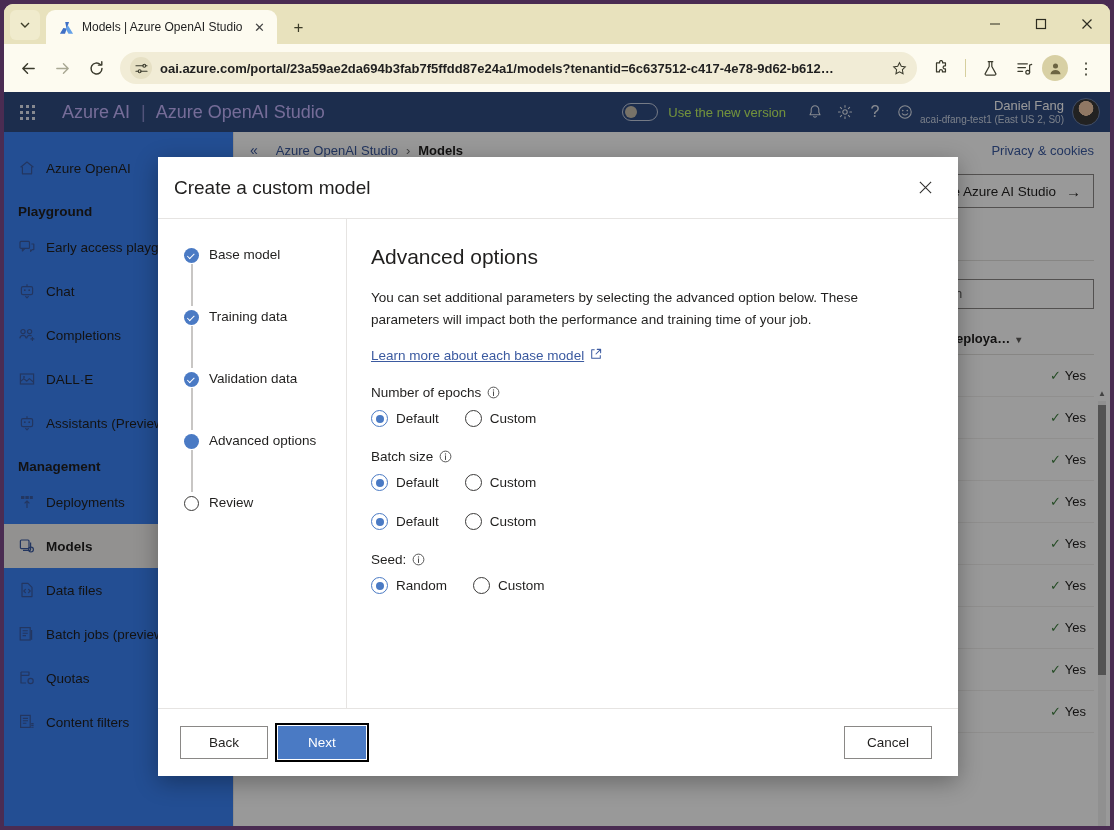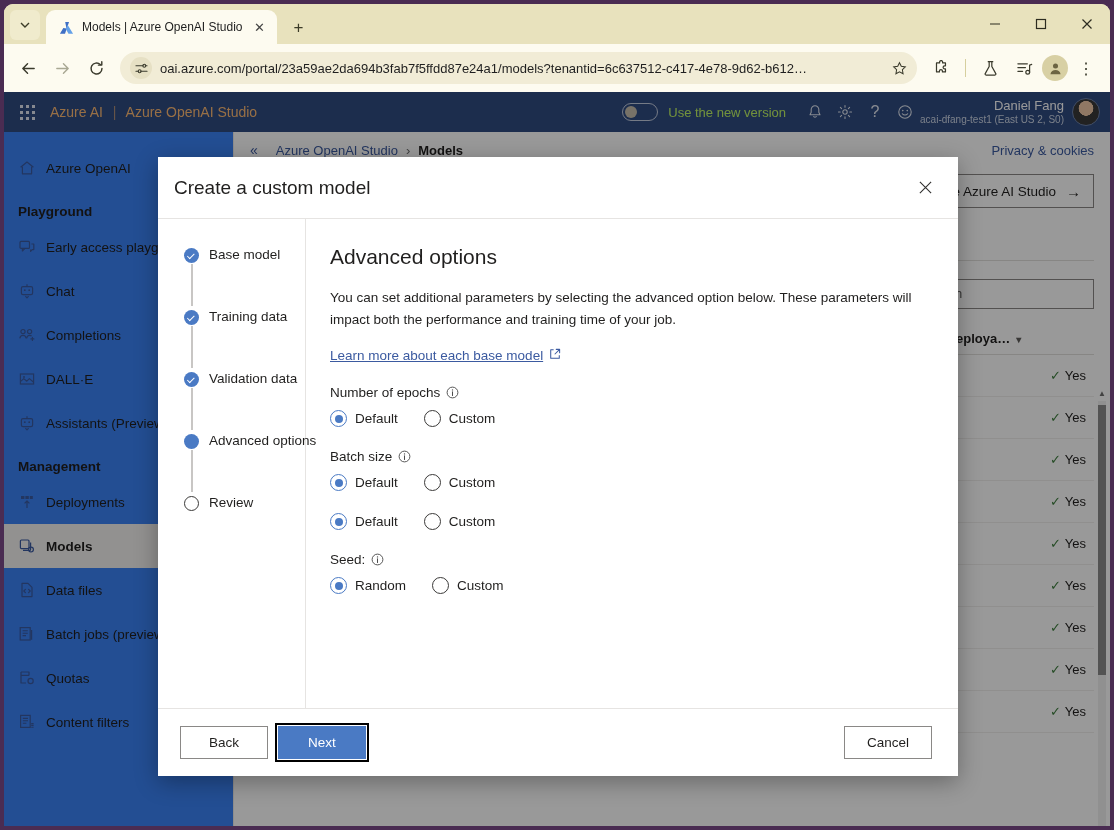--- a/index.html
+++ b/index.html
@@ -69,21 +69,21 @@
   }
   .tb-icon {
     width: 32px; height: 32px; border-radius: 50%;
     display: flex; align-items: center; justify-content: center;
     color: #3a3a2c; flex: none;
   }
   .tb-icon.disabled { color: #a9a893; }
   .omnibox {
     flex: 1; height: 32px; margin: 0 6px; background: #f1ecd6;
     border-radius: 16px; display: flex; align-items: center;
-    padding: 0 6px 0 10px; gap: 8px; min-width: 0;
+    padding: 0 6px 0 10px; gap: 8px; min-width: 0; font-weight: bold;
   }
   .omnibox-url {
     flex: 1; font-size: 13px; color: #1f1f1f; white-space: nowrap;
     overflow: hidden; text-overflow: ellipsis;
   }
   .tb-sep { width: 1px; height: 18px; background: #d6cf9e; margin: 0 6px; }
   .avatar-chip {
     width: 26px; height: 26px; border-radius: 50%; background: #d8d0a4;
     display: flex; align-items: center; justify-content: center;
   }
@@ -95,21 +95,21 @@
   }
   .azure-header {
     height: 40px; background: #2f4b80; display: flex; align-items: center;
     padding: 0 10px 0 8px; color: #fff;
   }
   .waffle {
     width: 30px; height: 30px; display: flex; align-items: center; justify-content: center;
   }
   .waffle-grid { display: grid; grid-template-columns: repeat(3, 3px); gap: 3px; }
   .waffle-grid i { width: 3px; height: 3px; background: #dfe5f0; display: block; }
-  .brand { font-size: 14px; color: #fdba74; margin-left: 8px; white-space: nowrap; }
+  .brand { font-size: 18px; color: #c4b5fd; margin-left: 20px; white-space: nowrap; }
   .brand .sep { opacity: .6; margin: 0 6px; }
   .hdr-spacer { flex: 1; }
   .toggle-pill {
     width: 36px; height: 18px; border-radius: 9px; border: 1px solid #c4cde0;
     display: flex; align-items: center; padding: 2px; margin-right: 10px;
   }
   .toggle-knob { width: 12px; height: 12px; border-radius: 50%; background: #c7bfae; }
   .hdr-label { font-size: 13px; color: #bef264; margin-right: 14px; white-space: nowrap; }
   .hdr-icon {
     width: 30px; height: 30px; display: flex; align-items: center;
@@ -202,21 +202,21 @@
     box-shadow: 0 6px 22px rgba(0,0,0,.32);
     display: flex; flex-direction: column;
   }
   .modal-head {
     height: 62px; flex: none; display: flex; align-items: center;
     padding: 0 18px 0 16px; border-bottom: 1px solid #e6e4e2;
   }
   .modal-title { font-size: 19px; color: #201f1e; flex: 1; }
   .modal-close { width: 30px; height: 30px; display: flex; align-items: center; justify-content: center; color: #323130; }
   .modal-mid { flex: 1; display: flex; min-height: 0; }
-  .stepper { width: 148px; flex: none; padding: 28px 0 0 26px; border-right: 1px solid #e6e4e2; }
+  .stepper { width: 189px; flex: none; padding: 28px 0 0 26px; border-right: 1px solid #e6e4e2; }
   .step { display: flex; align-items: flex-start; gap: 10px; height: 62px; position: relative; }
   .step:last-child { height: auto; }
   .bullet { width: 15px; height: 15px; border-radius: 50%; flex: none; margin-top: 1px; position: relative; z-index: 2; background: #fff; }
   .bullet.done { background: #4a7ac4; display: flex; align-items: center; justify-content: center; }
   .bullet.done::after { content: ""; width: 6px; height: 3px; border-left: 1.6px solid #fff; border-bottom: 1.6px solid #fff; transform: rotate(-45deg) translate(0px, -1px); }
   .bullet.current { background: #4a7ac4; }
   .bullet.todo { border: 1.5px solid #3b3a39; background: #fff; }
   .step-line { position: absolute; left: 7px; top: 17px; width: 1.5px; height: 42px; background: #c8c6c4; z-index: 1; }
   .step-label { font-size: 13.5px; color: #201f1e; white-space: nowrap; line-height: 1.2; }
   .pane { flex: 1; padding: 26px 30px 0 24px; min-width: 0; }

